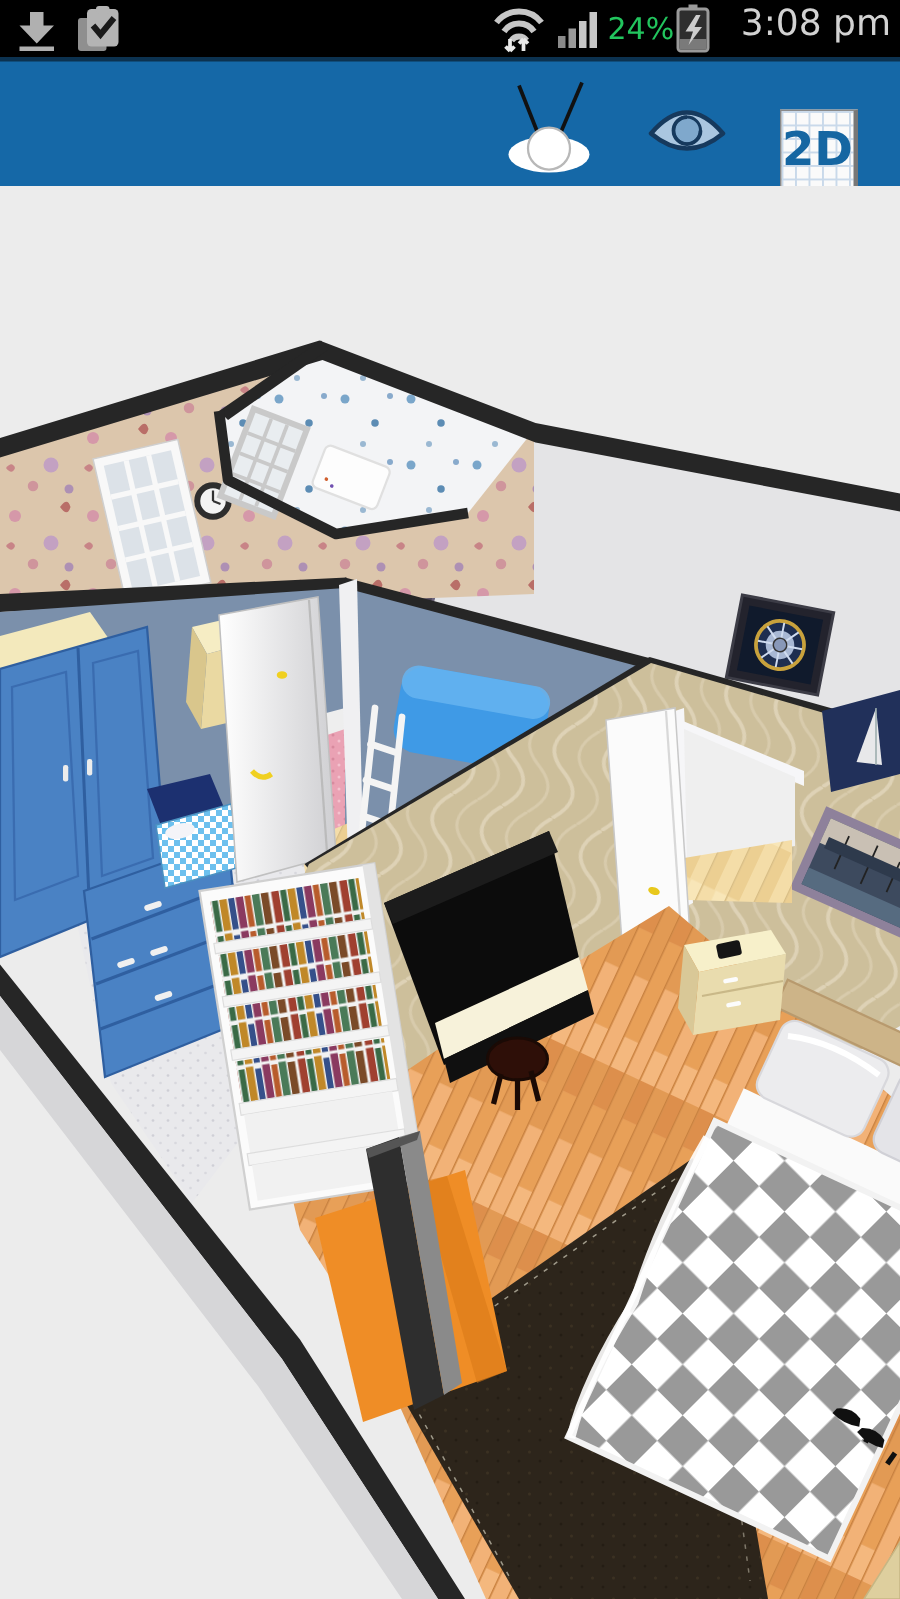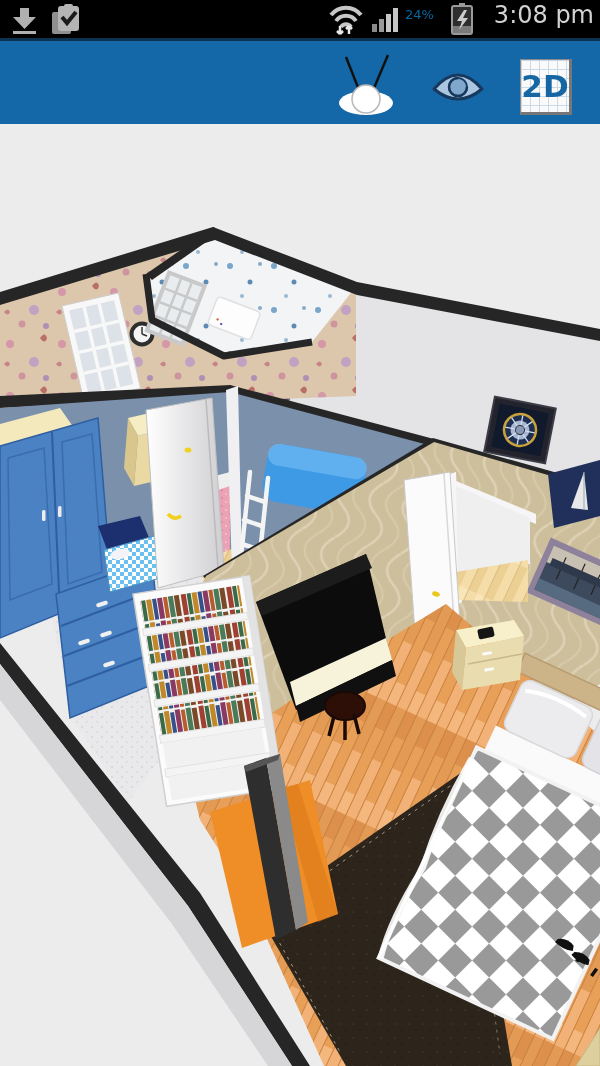--- a/index.html
+++ b/index.html
@@ -2,25 +2,25 @@
 <html style="--status-black: #000000; --toolbar-blue: #1568a7; --scene-bg: #ececec; --debug-yellow: #ffff00; --wall-blue: #7b90ab; --wallpaper-tan: #cdbf9b; --flower-wall: #dcc6ac; --moon-wall: #f3f4f6; --wood-floor: #eba766; --wardrobe-blue: #4a82c4; --duvet-gray: #999999; --rug-brown: #2d251b; --mat-orange: #ef8d26; --piano-black: #0c0c0c; --band-dark: #262626;"><head>
 <meta charset="utf-8">
 <style>
   html,body{margin:0;padding:0;background:#000;}
   #app{position:relative;width:600px;height:1066px;overflow:hidden;
        font-family:"DejaVu Sans","Liberation Sans",sans-serif;background:var(--scene-bg,#ececec);}
   
   .statusbar{position:absolute;top:0;left:0;width:600px;height:38px;background:var(--status-black,#000);}
   .statusbar svg{position:absolute;top:0;left:0;}
   .sb-time{position:absolute;right:6px;top:1px;color:#d2d2d2;font-size:24px;letter-spacing:0px;}
-  .sb-batt-pct{position:absolute;left:405px;top:7px;color:#0369a1;font-size:13px;}
+  .sb-batt-pct{position:absolute;left:405px;top:7px;color:#22c55e;font-size:20px;}
   
   .toolbar{position:absolute;top:38px;left:0;width:600px;height:86px;background:var(--toolbar-blue,#1568a7);border-top:3px solid #0c3250;box-sizing:border-box;}
   .tb-btn{position:absolute;background:transparent;border:none;padding:0;cursor:pointer;}
-  .btn-2d{left:520px;top:18px;width:52px;height:56px;background:
+  .btn-2d{left:520px;top:32px;width:52px;height:56px;background:
       linear-gradient(#c9d9ea 1px,transparent 1px) 0 0/9px 9px,
       linear-gradient(90deg,#c9d9ea 1px,transparent 1px) 0 0/9px 9px,#fafafa;
       border:1px solid #8a8a8a;border-right:3px solid #777;border-bottom:3px solid #777;
       color:#1566a2;font-size:31px;font-weight:bold;text-align:center;line-height:52px;
       font-family:"DejaVu Sans","Liberation Sans",sans-serif;}
   
   .dbg1{position:absolute;left:8px;top:121px;color:var(--debug-yellow,#ff0);font-size:25px;letter-spacing:-1px;}
   .dbg2{position:absolute;left:4px;top:150px;color:var(--debug-yellow,#ff0);font-size:16.5px;letter-spacing:-0.5px;white-space:pre;}
   .scene{position:absolute;top:124px;left:0;width:600px;height:942px;background:var(--scene-bg,#ececec);}
 </style>

